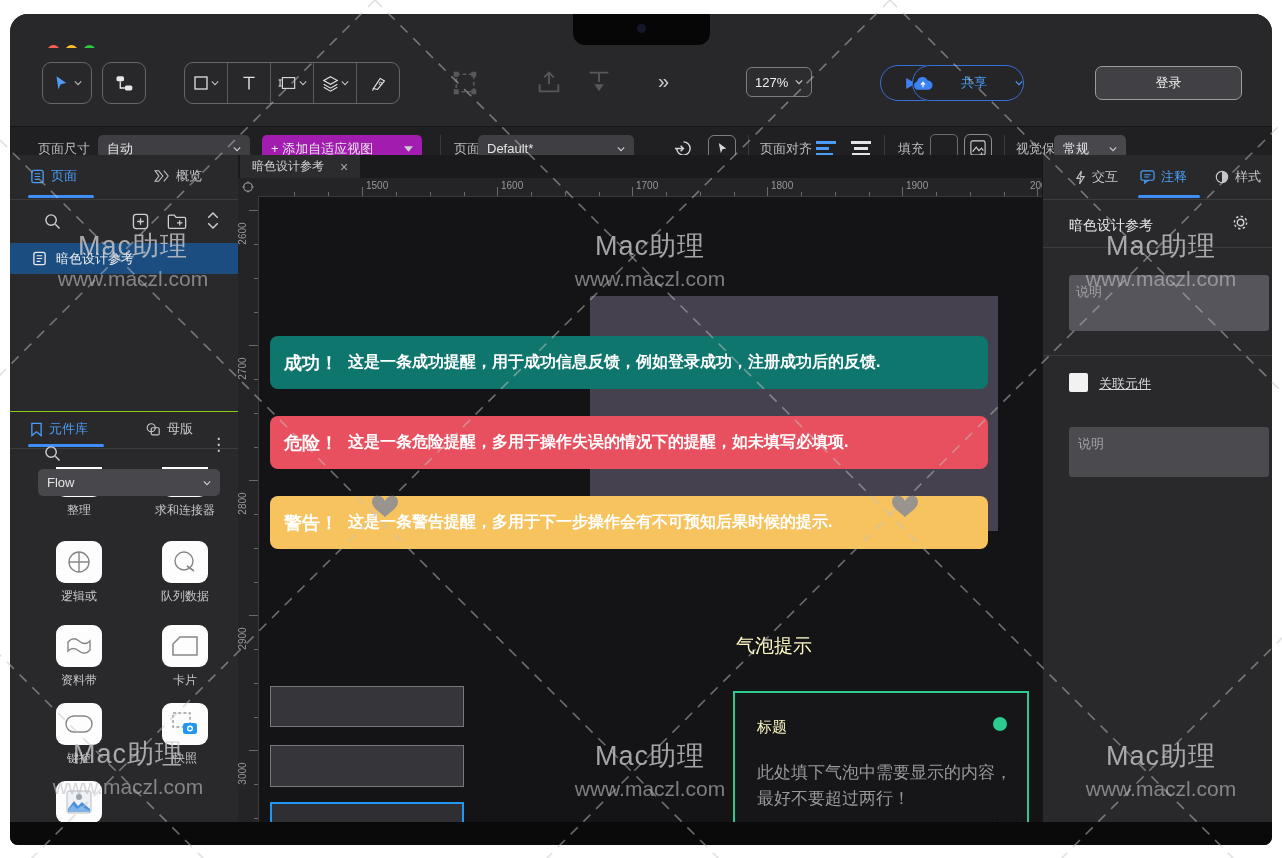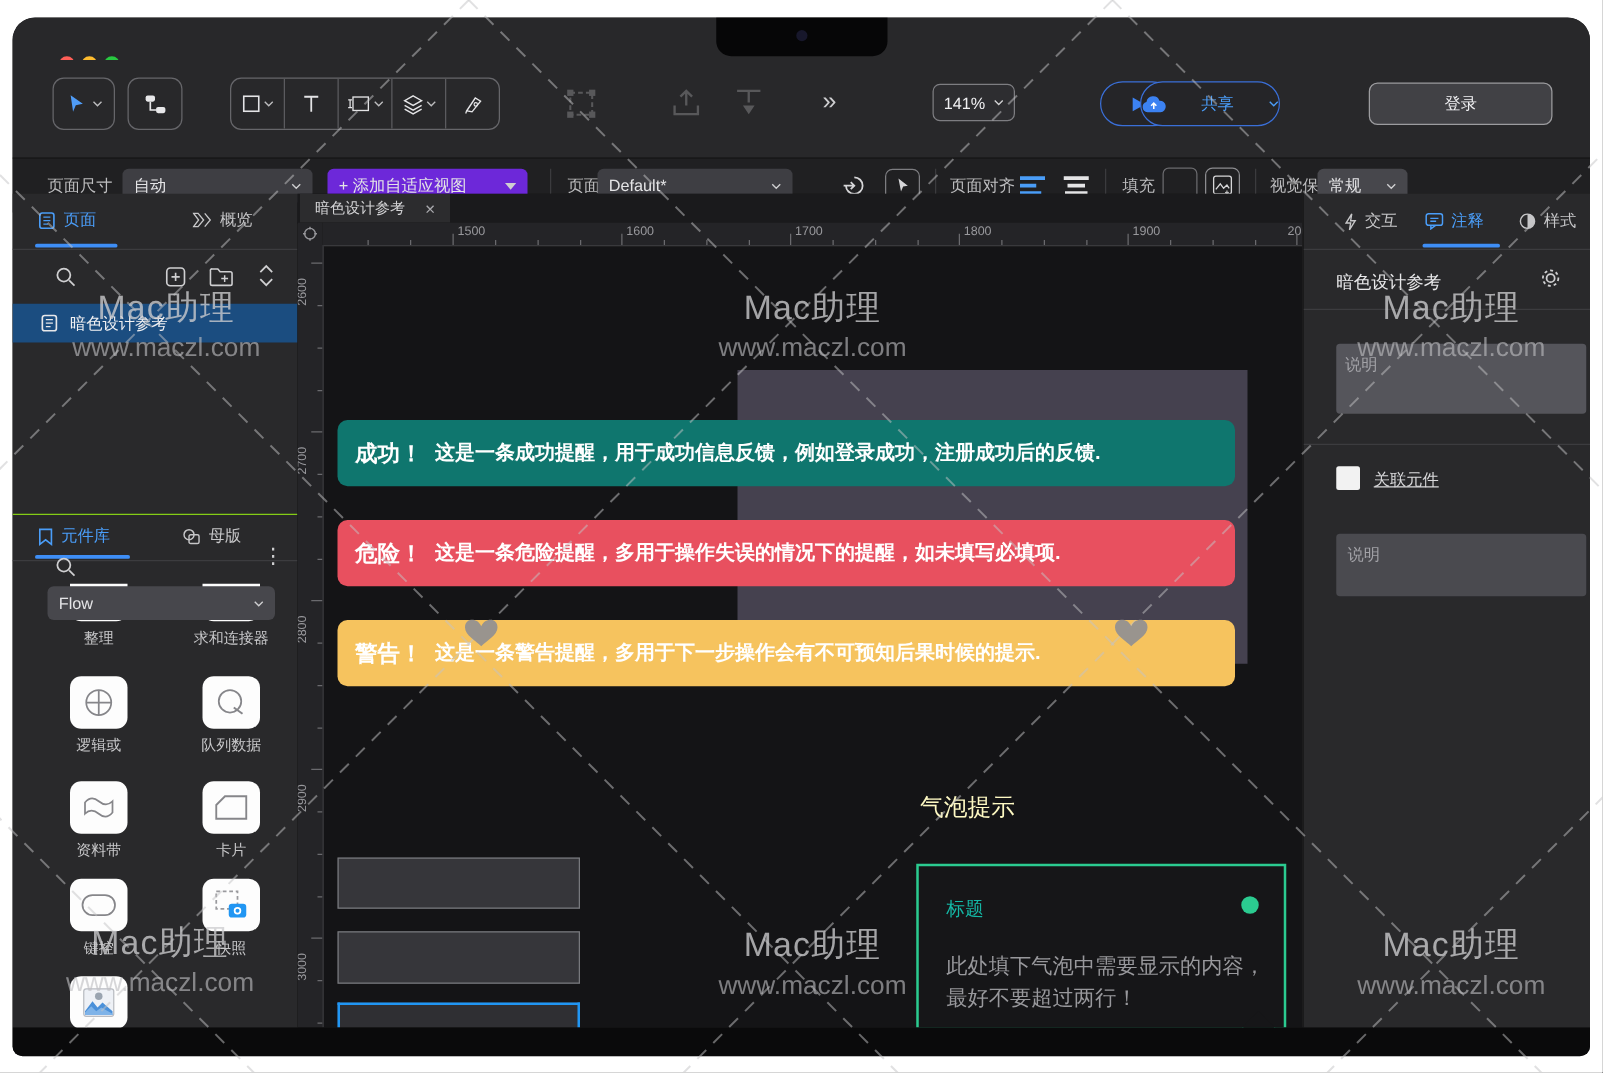--- a/index.html
+++ b/index.html
@@ -153,21 +153,21 @@
     <div class="abs ghost" style="left:575px;top:20px;">
       <svg width="28" height="28" viewBox="0 0 24 24">
             <path d="M4 4 H20 M12 4 V12" stroke="#9a9a9e" stroke-width="1.6" fill="none"></path>
             <path d="M8 14 H16 L12 20 Z" fill="#9a9a9e"></path>
           </svg>
     </div>
 
     <div class="abs" style="left:648px;top:22px;font-size:20px;color:#cfcfd1;"><span>»</span></div>
 
     <div class="abs" style="left:736px;top:19px;width:66px;height:30px;border:1px solid #7d7d81;border-radius:6px;background:#2d2d30;display:flex;align-items:center;justify-content:space-between;padding:0 8px;box-sizing:border-box;">
-      <span style="font-size:13px;color:#f0f0f2;">141%</span>
+      <span style="font-size:13px;color:#f0f0f2;">127%</span>
       <svg class="chev" viewBox="0 0 10 6">
             <polyline points="1,1 5,5 9,1" fill="none" stroke="#cfcfd1" stroke-width="1.4"></polyline>
           </svg>
     </div>
 
     <div class="pill abs" style="left:870px;top:17px;width:58px;height:34px;">
       <svg width="13" height="13" viewBox="0 0 12 12">
             <path d="M2 1 L11 6 L2 11 Z" fill="#3c82f2"></path>
           </svg>
     </div>
@@ -187,21 +187,21 @@
   </div>
 
   <div class="toolbar2">
     <span class="lbl" style="left:28px;top:8px;">页面尺寸</span>
     <div class="drop" style="left:88px;top:8px;width:152px;">
       <span>自动</span>
       <svg class="chev" viewBox="0 0 10 6">
             <polyline points="1,1 5,5 9,1" fill="none" stroke="#cfcfd1" stroke-width="1.4"></polyline>
           </svg>
     </div>
-    <div class="drop" style="left:252px;top:8px;width:160px;background:#6d28d9;">
+    <div class="drop" style="left:252px;top:8px;width:160px;background:#a21caf;">
       <span>+ 添加自适应视图</span>
       <svg width="9" height="6" viewBox="0 0 10 6">
             <path d="M0 0 H10 L5 6 Z" fill="#cfcfd1"></path>
           </svg>
     </div>
     <div class="vsep" style="left:430px;top:8px;"></div>
     <span class="lbl" style="left:444px;top:8px;">页面样式</span>
     <div class="drop" style="left:468px;top:8px;width:156px;">
       <span>Default*</span>
       <svg class="chev" viewBox="0 0 10 6">
@@ -493,21 +493,21 @@
     <div class="banner" style="top:341px;background:#f6c35e;">
       <span class="bt">警告！</span>
           <span class="bx">这是一条警告提醒，多用于下一步操作会有不可预知后果时候的提示.</span>
     </div>
 
     <div class="abs" style="left:498px;top:478px;font-size:19px;color:#fef9c3;">
       <span>气泡提示</span>
     </div>
 
     <div class="abs" style="left:495px;top:536px;width:296px;height:133px;border:2px solid #2bcb90;background:#161618;box-sizing:border-box;">
-      <span class="abs" style="left:22px;top:25px;font-size:15px;color:#14b8a6;">标题</span>
+      <span class="abs" style="left:22px;top:25px;font-size:15px;color:#fef9c3;">标题</span>
       <span class="abs" style="left:258px;top:24px;width:14px;height:14px;border-radius:50%;background:#2bcb90;"></span>
       <span class="abs" style="left:22px;top:68px;font-size:17px;color:#98989c;">此处填下气泡中需要显示的内容，</span>
       <span class="abs" style="left:22px;top:94px;font-size:17px;color:#98989c;">最好不要超过两行！</span>
       <span class="abs" style="left:262px;top:120px;width:18px;height:18px;background:#161618;border-right:2px solid #2bcb90;border-bottom:2px solid #2bcb90;transform:rotate(45deg);"></span>
     </div>
 
     <div class="abs" style="left:32px;top:531px;width:194px;height:41px;background:#36363a;border:1px solid #77787c;box-sizing:border-box;"></div>
     <div class="abs" style="left:32px;top:590px;width:194px;height:42px;background:#36363a;border:1px solid #77787c;box-sizing:border-box;"></div>
     <div class="abs" style="left:32px;top:647px;width:194px;height:34px;background:#2f2f33;border:2px solid #2196f3;border-bottom:none;box-sizing:border-box;"></div>
   </div>

